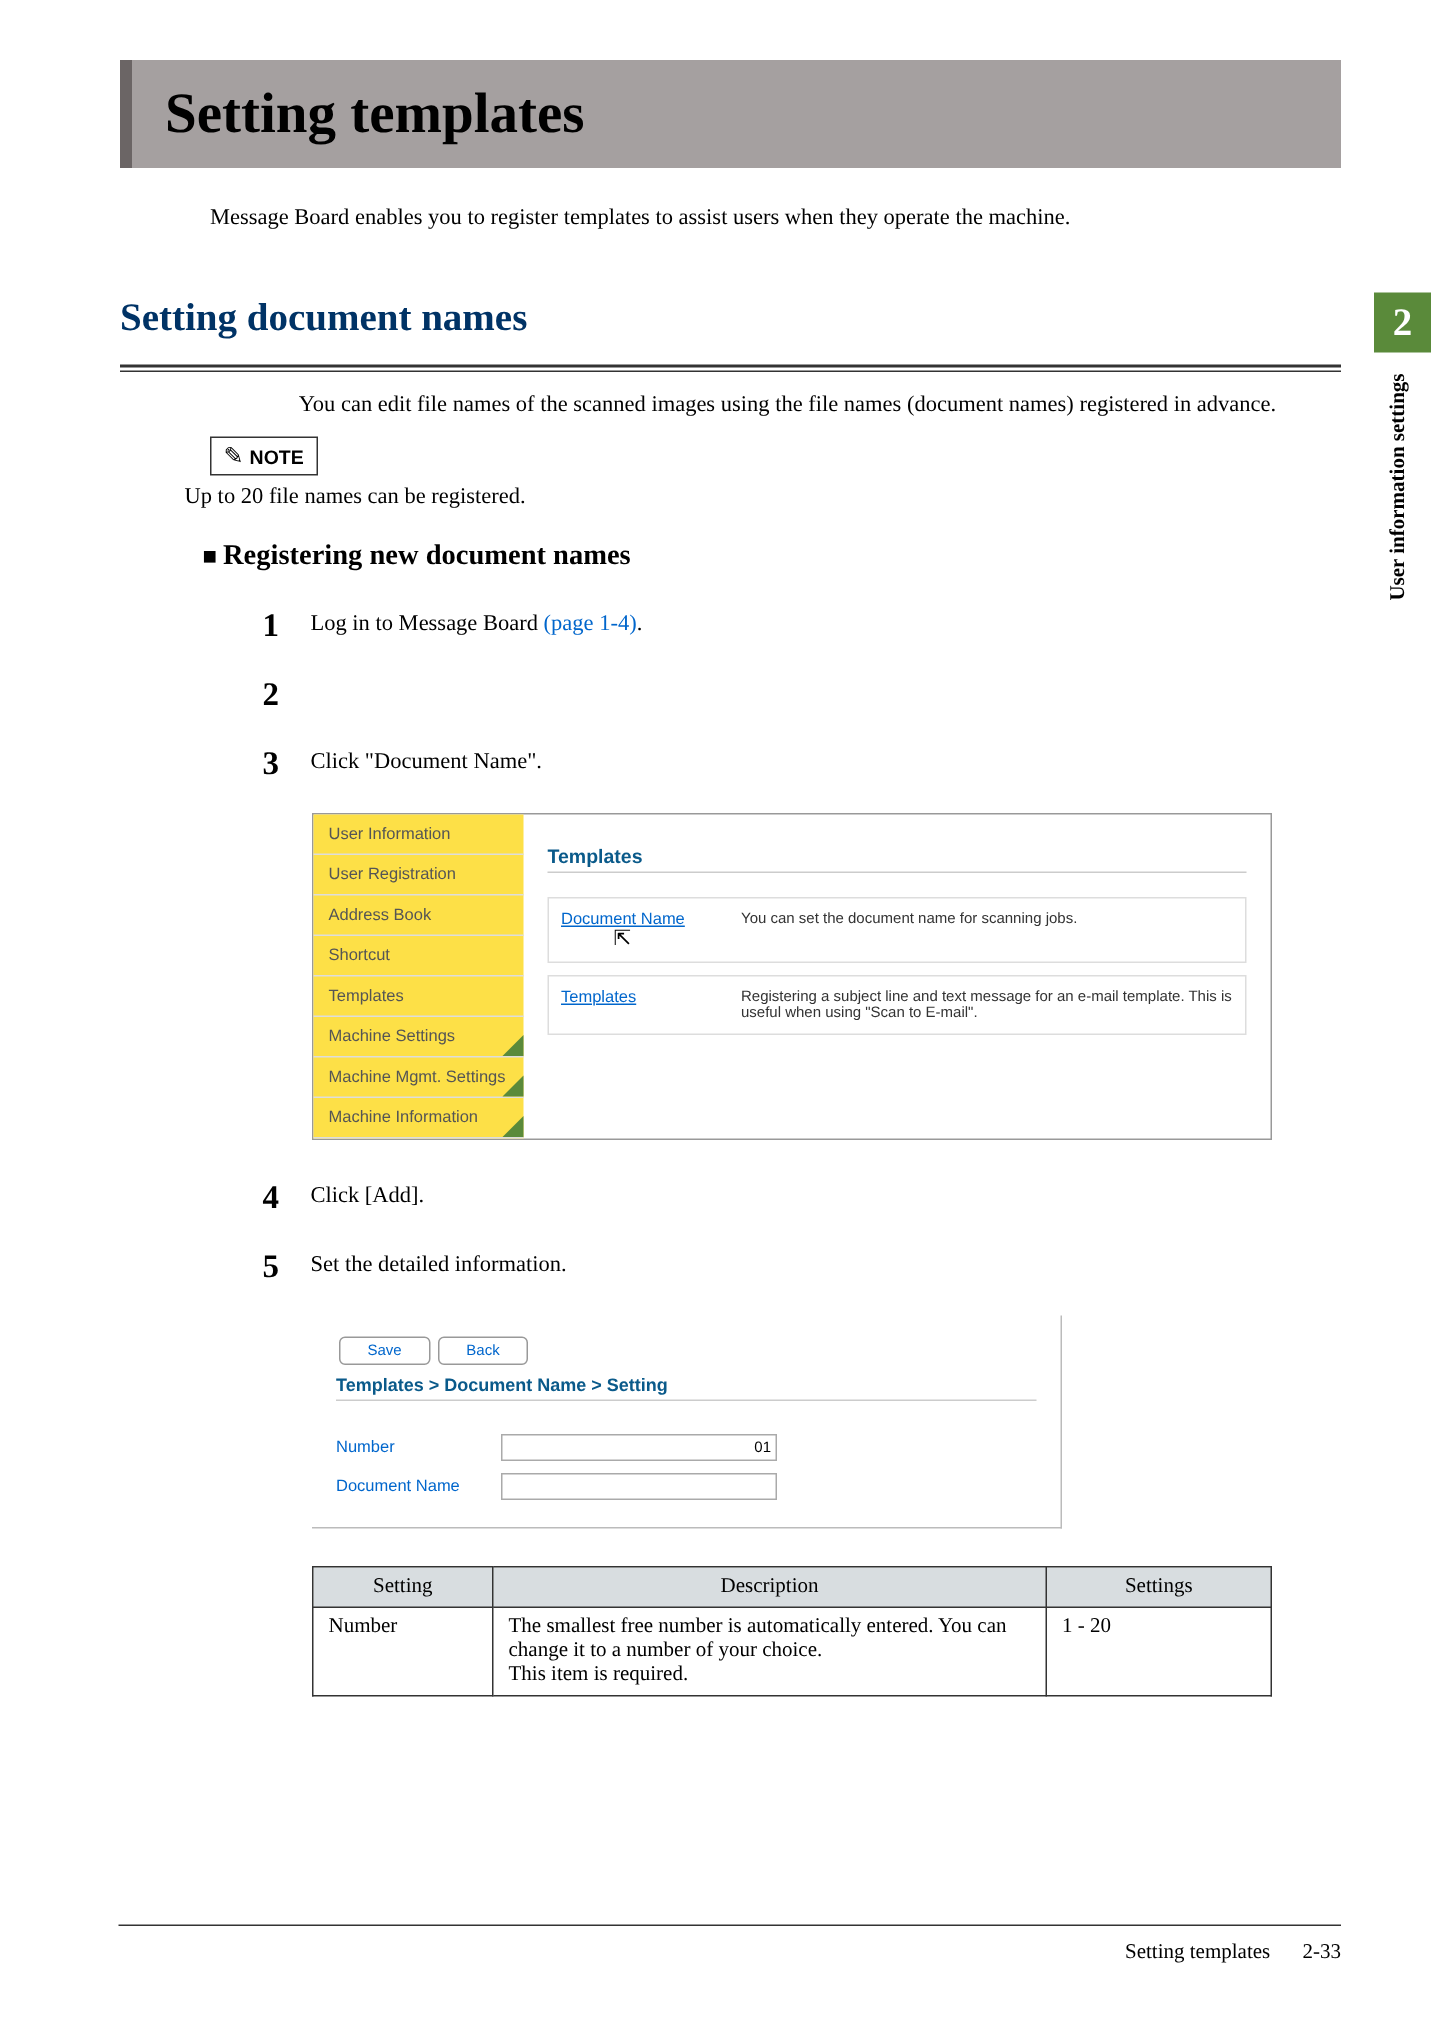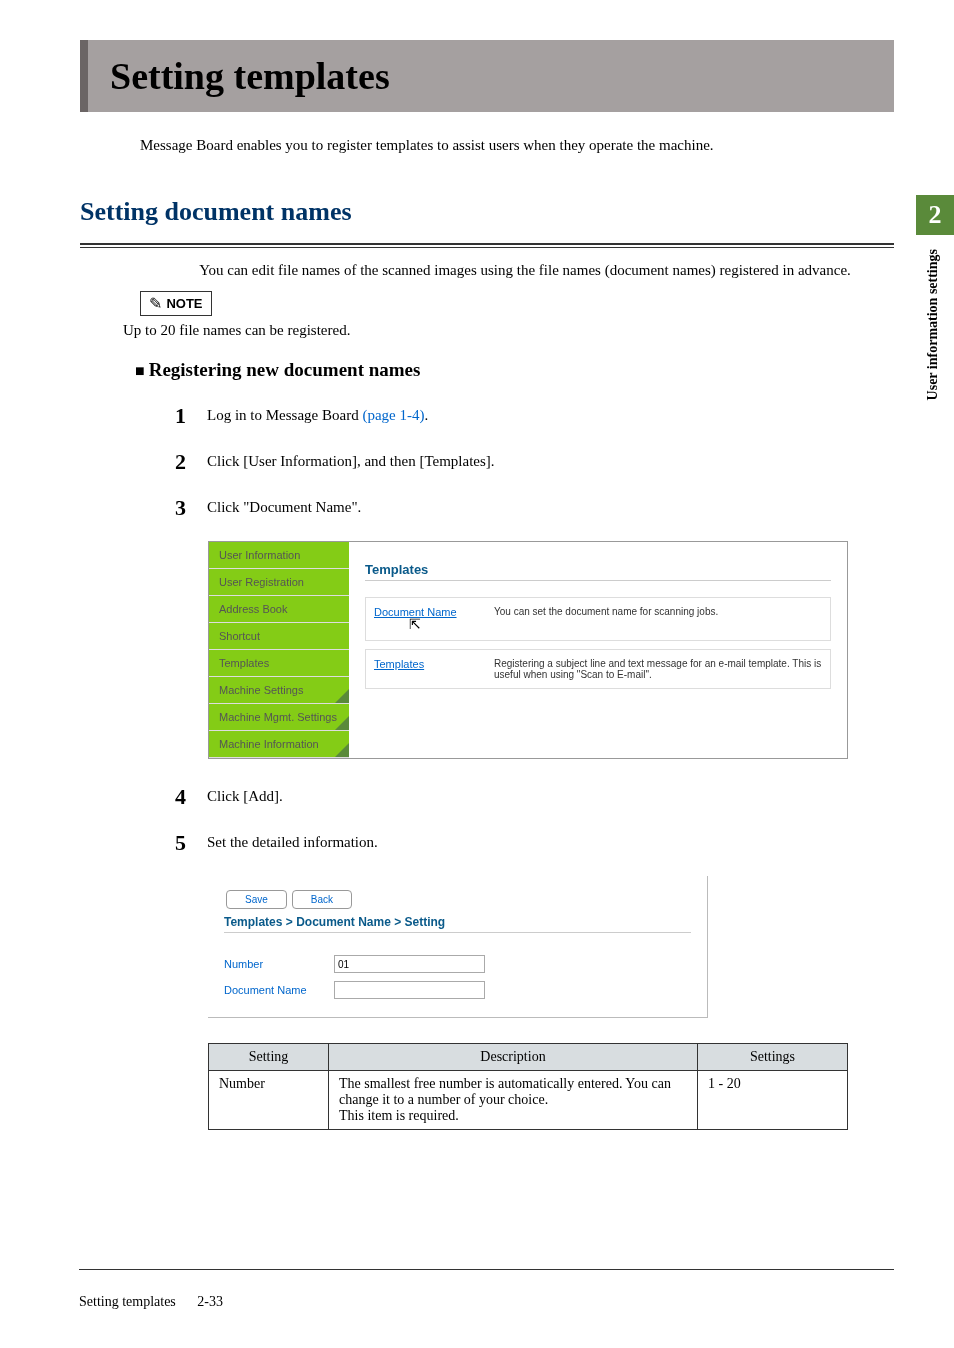--- a/index.html
+++ b/index.html
@@ -109,21 +109,21 @@
       margin-left: 128px;
       margin-bottom: 25px;
       border: 1px solid #999;
       width: 640px;
       font-family: Arial, sans-serif;
       font-size: 11px;
       display: flex;
     }
     .ss1-sidebar {
       width: 140px;
-      background: #84cc16;
+      background: #fde047;
     }
     .ss1-tab {
       padding: 7px 10px;
       border-bottom: 1px solid #ddd;
       color: #555;
       position: relative;
     }
     .ss1-tab.angled::after {
       content: '';
       position: absolute;
@@ -205,24 +205,25 @@
       padding: 4px 0;
       align-items: center;
     }
     .ss2-label {
       width: 110px;
       color: #0066cc;
     }
     .ss2-input {
       border: 1px solid #aaa;
       height: 18px;
-      width: 151px;
+      width: 184px;
       padding: 1px 3px;
       font-size: 10px;
       background: #fff;
+      text-align: right;
     }
     .settings-table {
       margin-left: 128px;
       border-collapse: collapse;
       width: 640px;
       font-size: 14px;
     }
     .settings-table th {
       background: #d8dde0;
       border: 1px solid #333;
@@ -257,23 +258,23 @@
       font-size: 14px;
       padding: 14px 9px;
       text-align: center;
     }
     .footer {
       position: absolute;
       bottom: 38px;
       right: 60px;
       font-size: 14px;
       border-top: 1px solid #333;
-      padding-top: 24px;
+      padding-top: 10px;
       width: 815px;
-      text-align: left;
+      text-align: right;
     }
     .footer-page {
       margin-left: 18px;
     }
   </style>
 </head>
 <body>
 
 
 
@@ -300,21 +301,20 @@
 
 <div class="step">
   <span class="step-num">1</span>
   <span class="step-text">
     <span>Log in to Message Board </span><span class="link-text">(page 1-4)</span><span>.</span>
   </span>
 </div>
 
 <div class="step">
   <span class="step-num">2</span>
-  <span class="step-text">Click [User Information], and then [Templates].</span>
 </div>
 
 <div class="step">
   <span class="step-num">3</span>
   <span class="step-text">Click "Document Name".</span>
 </div>
 
 <div class="screenshot1">
   <div class="ss1-sidebar">
     <div class="ss1-tab">User Information</div>

